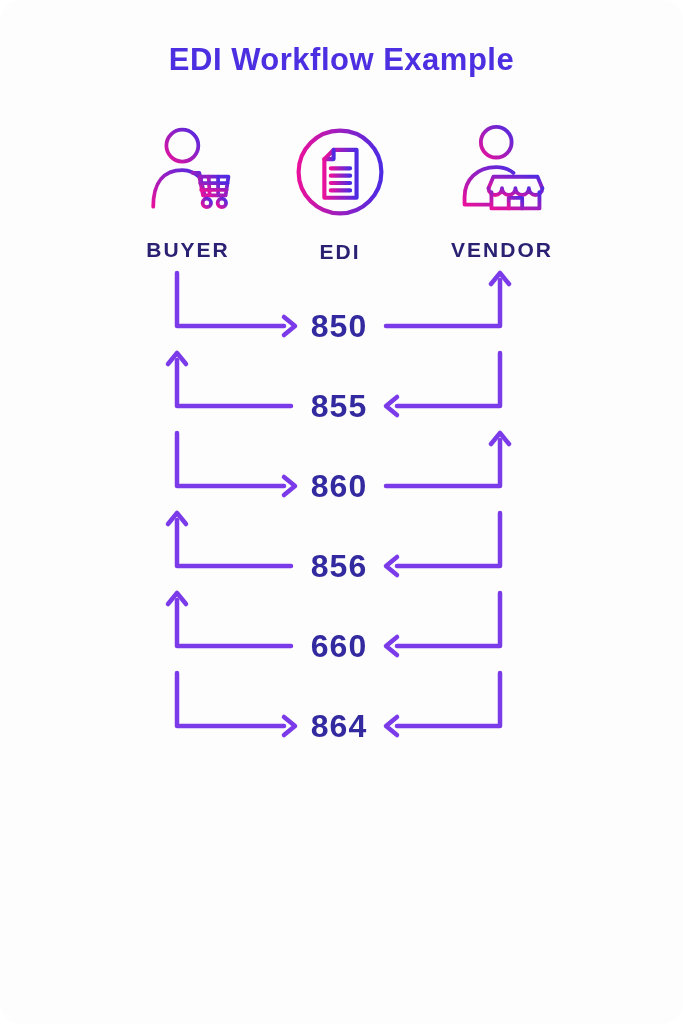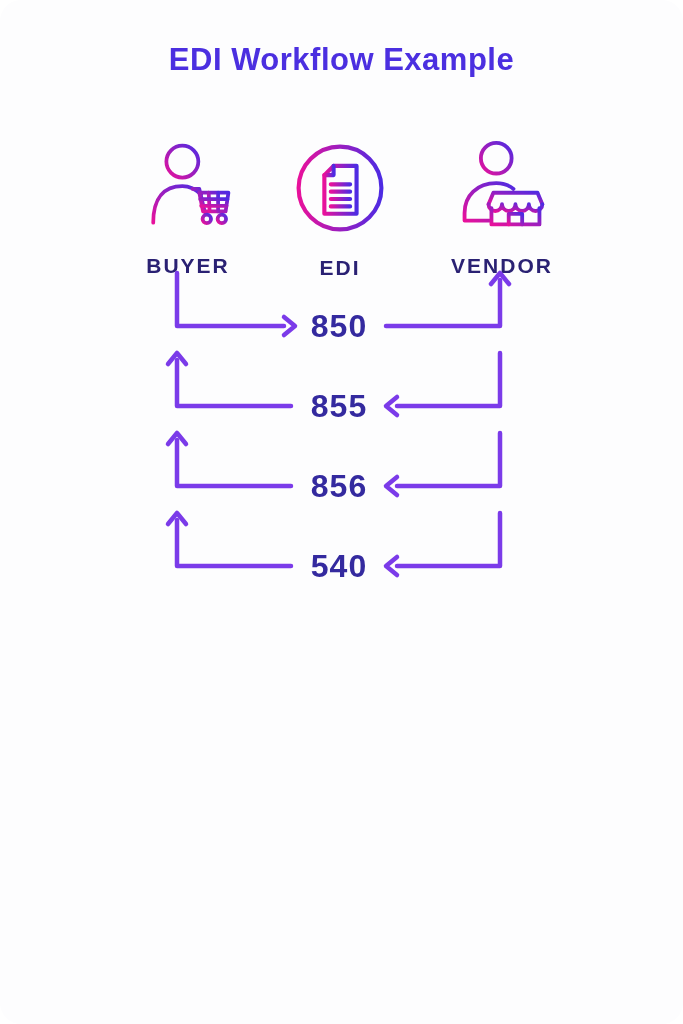--- a/index.html
+++ b/index.html
@@ -16,21 +16,21 @@
     position:absolute;
     top:42px; left:0; width:683px;
     text-align:center;
     font-size:31px;
     letter-spacing:.5px;
     color:#4B2FE0;
     white-space:nowrap;
   }
   .title .hl{font-weight:bold;}
   .title .rest{font-weight:bold;}
-  .parties{position:absolute; top:0; left:0; width:683px; height:280px;margin-top:16px;}
+  .parties{position:absolute; top:0; left:0; width:683px; height:280px;}
   .party{
     position:absolute;
     display:flex; flex-direction:column; align-items:center;
   }
   .party-buyer{left:138px; top:124px; width:100px;}
   .party-edi{left:292px; top:126px; width:96px;}
   .party-vendor{left:450px; top:122px; width:104px;justify-content:center;}
   .party .label{
     margin-top:20px;
     font-weight:bold;
@@ -132,31 +132,49 @@
         <svg width="683" height="80" viewBox="0 0 683 80">
           <path d="M 177,12 L 177,58 L 291,58" fill="none" stroke="#7B3BE9" stroke-width="4.5" stroke-linecap="round" stroke-linejoin="round"></path>
           <path d="M 168,16 L 177,5 L 186,16" fill="none" stroke="#7B3BE9" stroke-width="4.5" stroke-linecap="round" stroke-linejoin="round"></path>
           <path d="M 500,5 L 500,58 L 397,58" fill="none" stroke="#7B3BE9" stroke-width="4.5" stroke-linecap="round" stroke-linejoin="round"></path>
           <path d="M 397,49 L 386,58 L 397,67" fill="none" stroke="#7B3BE9" stroke-width="4.5" stroke-linecap="round" stroke-linejoin="round"></path>
         </svg>
         <span class="flow-code">855</span>
       </div>
       <div class="flow-row">
         <svg width="683" height="80" viewBox="0 0 683 80">
+          <path d="M 177,5 L 177,58 L 284,58" fill="none" stroke="#7B3BE9" stroke-width="4.5" stroke-linecap="round" stroke-linejoin="round"></path>
+          <path d="M 284,49 L 295,58 L 284,67" fill="none" stroke="#7B3BE9" stroke-width="4.5" stroke-linecap="round" stroke-linejoin="round"></path>
+          <path d="M 386,58 L 500,58 L 500,12" fill="none" stroke="#7B3BE9" stroke-width="4.5" stroke-linecap="round" stroke-linejoin="round"></path>
+          <path d="M 491,16 L 500,5 L 509,16" fill="none" stroke="#7B3BE9" stroke-width="4.5" stroke-linecap="round" stroke-linejoin="round"></path>
+        </svg>
+        <span class="flow-code">860</span>
+      </div>
+      <div class="flow-row">
+        <svg width="683" height="80" viewBox="0 0 683 80">
           <path d="M 177,12 L 177,58 L 291,58" fill="none" stroke="#7B3BE9" stroke-width="4.5" stroke-linecap="round" stroke-linejoin="round"></path>
           <path d="M 168,16 L 177,5 L 186,16" fill="none" stroke="#7B3BE9" stroke-width="4.5" stroke-linecap="round" stroke-linejoin="round"></path>
           <path d="M 500,5 L 500,58 L 397,58" fill="none" stroke="#7B3BE9" stroke-width="4.5" stroke-linecap="round" stroke-linejoin="round"></path>
           <path d="M 397,49 L 386,58 L 397,67" fill="none" stroke="#7B3BE9" stroke-width="4.5" stroke-linecap="round" stroke-linejoin="round"></path>
         </svg>
         <span class="flow-code">856</span>
       </div>
       <div class="flow-row">
         <svg width="683" height="80" viewBox="0 0 683 80">
           <path d="M 177,12 L 177,58 L 291,58" fill="none" stroke="#7B3BE9" stroke-width="4.5" stroke-linecap="round" stroke-linejoin="round"></path>
           <path d="M 168,16 L 177,5 L 186,16" fill="none" stroke="#7B3BE9" stroke-width="4.5" stroke-linecap="round" stroke-linejoin="round"></path>
           <path d="M 500,5 L 500,58 L 397,58" fill="none" stroke="#7B3BE9" stroke-width="4.5" stroke-linecap="round" stroke-linejoin="round"></path>
           <path d="M 397,49 L 386,58 L 397,67" fill="none" stroke="#7B3BE9" stroke-width="4.5" stroke-linecap="round" stroke-linejoin="round"></path>
         </svg>
-        <span class="flow-code">540</span>
+        <span class="flow-code">660</span>
+      </div>
+      <div class="flow-row">
+        <svg width="683" height="80" viewBox="0 0 683 80">
+          <path d="M 177,5 L 177,58 L 284,58" fill="none" stroke="#7B3BE9" stroke-width="4.5" stroke-linecap="round" stroke-linejoin="round"></path>
+          <path d="M 284,49 L 295,58 L 284,67" fill="none" stroke="#7B3BE9" stroke-width="4.5" stroke-linecap="round" stroke-linejoin="round"></path>
+          <path d="M 500,5 L 500,58 L 397,58" fill="none" stroke="#7B3BE9" stroke-width="4.5" stroke-linecap="round" stroke-linejoin="round"></path>
+          <path d="M 397,49 L 386,58 L 397,67" fill="none" stroke="#7B3BE9" stroke-width="4.5" stroke-linecap="round" stroke-linejoin="round"></path>
+        </svg>
+        <span class="flow-code">864</span>
       </div>
     </div>
 
 </div>
 
 </body></html>

